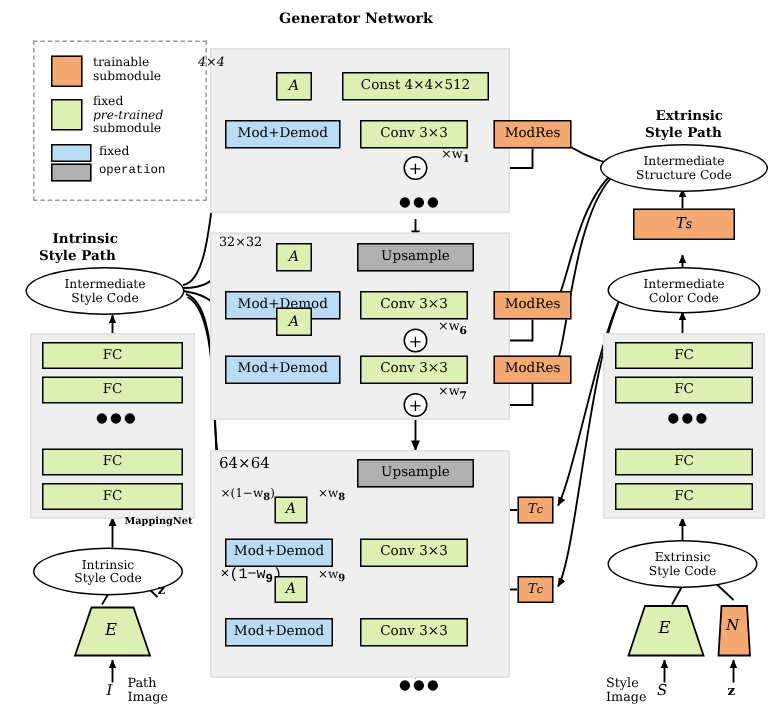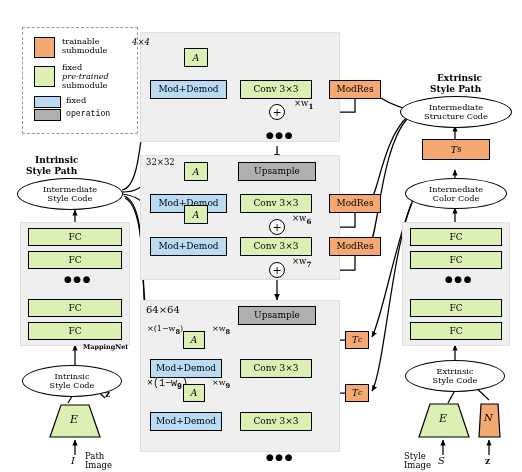--- a/index.html
+++ b/index.html
@@ -144,25 +144,27 @@
     <div class="lgtxt" style="left:39px;top:44px;font-style:italic;">pre-trained</div>
     <div class="lgtxt" style="left:39px;top:53px;">submodule</div>
 
     <div class="sw blue" style="left:11px;top:68px;width:25px;height:10px;"></div>
     <div class="lgtxt" style="left:43px;top:68px;">fixed</div>
 
     <div class="sw gray" style="left:11px;top:81px;width:25px;height:10px;"></div>
     <div class="lgtxt" style="left:43px;top:81px;font-family:Liberation Mono, monospace;">operation</div>
   </div>
 
+  <div class="lbl bold" style="left:186px;top:8px;font-size:9.5px;">Generator Network</div>
 
   <div class="grpbox" style="left:140px;top:32px;width:200px;height:110px;"></div>
   <div class="lbl" style="left:132px;top:38px;font-size:8.5px;font-style:italic;">4×4</div>
 
   <div class="box green ital" style="left:184px;top:48px;width:24px;height:19px;font-size:9.5px;">A</div>
+  <div class="box green" style="left:228px;top:48px;width:98px;height:19px;font-size:9px;">Const 4×4×512</div>
   <div class="box blue" style="left:150px;top:80px;width:77px;height:19px;font-size:9px;">Mod+Demod</div>
   <div class="box green" style="left:240px;top:80px;width:72px;height:19px;font-size:9px;">Conv 3×3</div>
   <div class="box orange" style="left:329px;top:80px;width:52px;height:19px;font-size:9px;">ModRes</div>
 
   <div class="box white" style="left:269px;top:104px;width:16px;height:16px;border-radius:50%;font-size:11px;">+</div>
   <div class="lbl" style="left:294px;top:99px;font-size:8.5px;">
     <span>×w</span><sub style="font-weight:bold;">1</sub>
   </div>
 
   <div class="dots" style="left:266px;top:130px;font-size:9px;">●●●</div>

